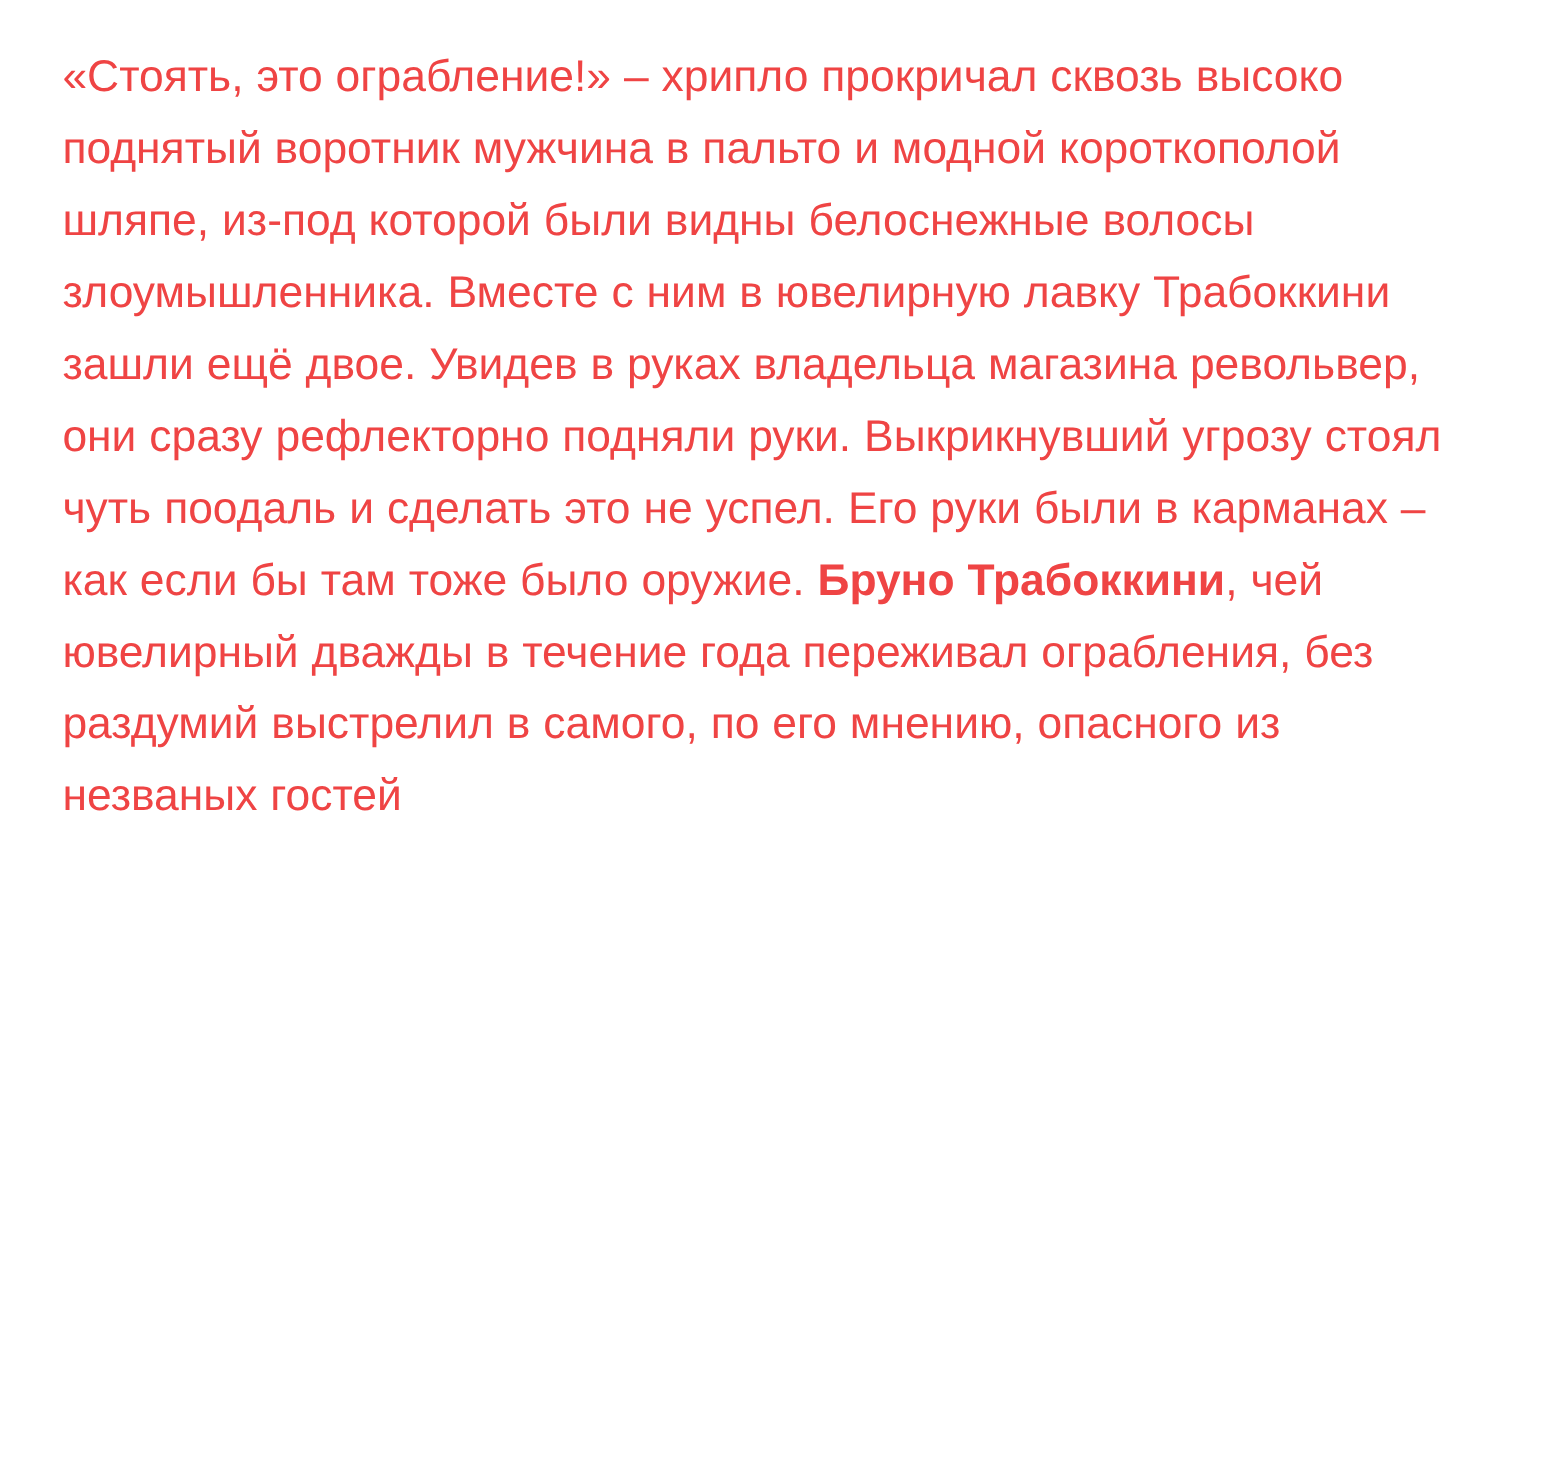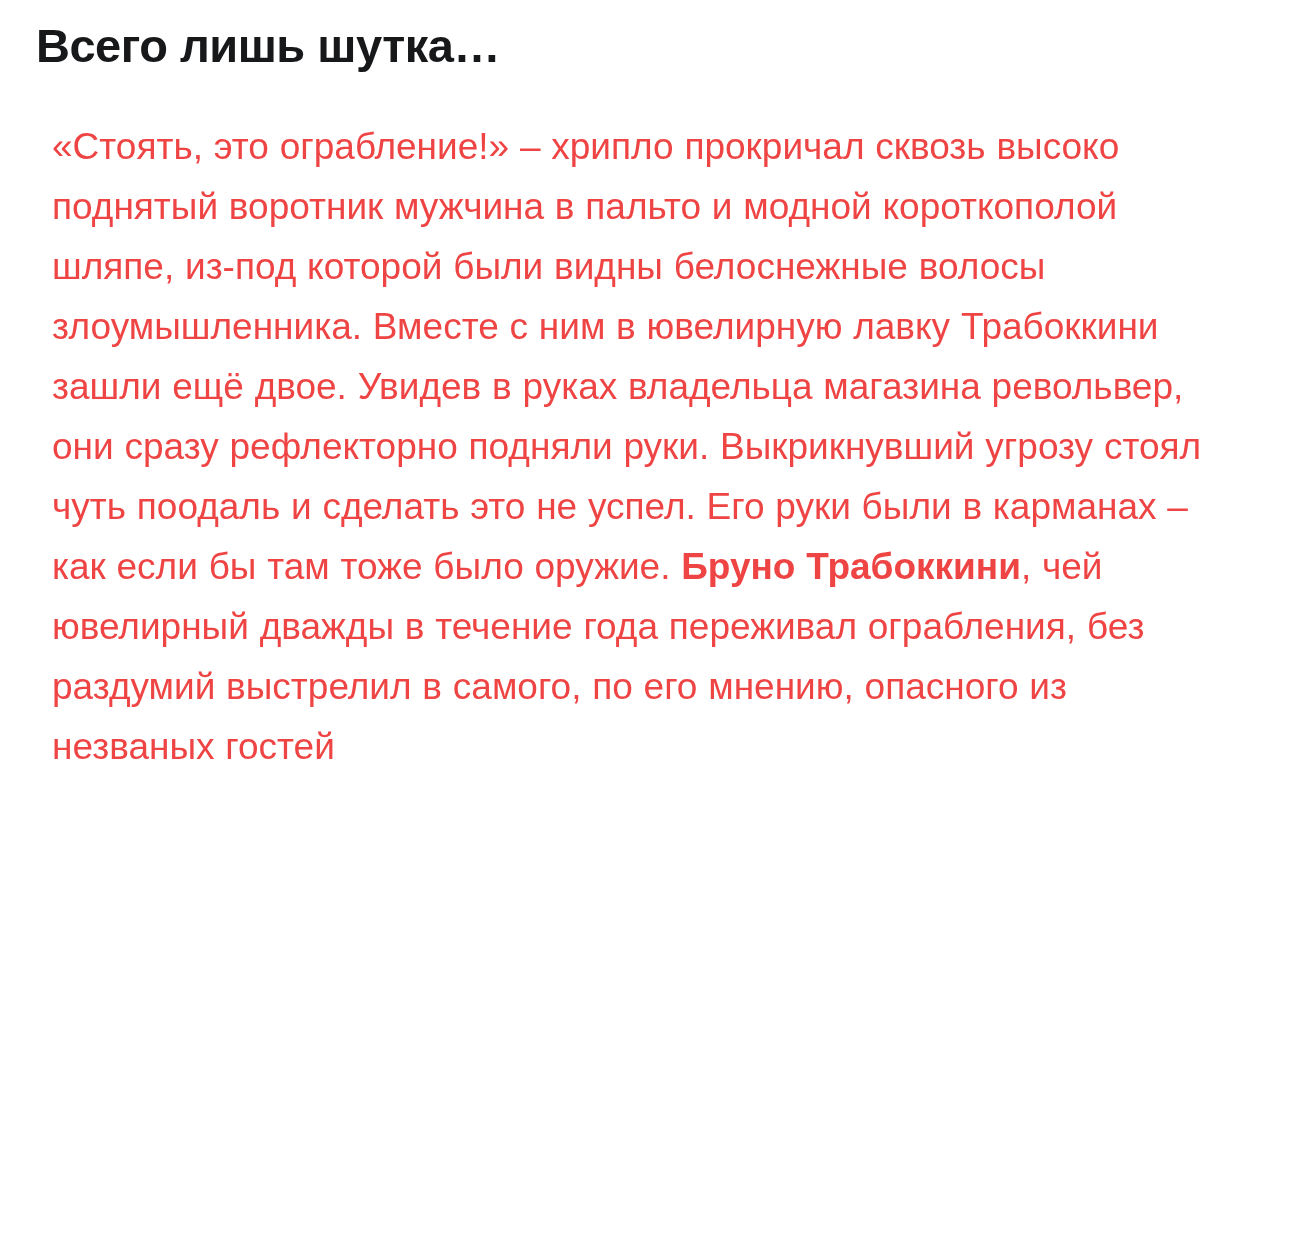--- a/index.html
+++ b/index.html
@@ -37,15 +37,14 @@
     word-spacing: 0.5px;
   }
   .article-body b {
     font-weight: 700;
   }
 </style>
 </head>
 <body>
 
 <div class="article">
-  <h1 class="article-title">Всего лишь шутка…</h1>
   <p class="article-body"><span>«Стоять, это ограбление!» – хрипло прокричал сквозь высоко поднятый воротник мужчина в пальто и модной короткополой шляпе, из-под которой были видны белоснежные волосы злоумышленника. Вместе с ним в ювелирную лавку Трабоккини зашли ещё двое. Увидев в руках владельца магазина револьвер, они сразу рефлекторно подняли руки. Выкрикнувший угрозу стоял чуть поодаль и сделать это не успел. Его руки были в карманах – как если бы там тоже было оружие. </span><b>Бруно Трабоккини</b><span>, чей ювелирный дважды в течение года переживал ограбления, без раздумий выстрелил в самого, по его мнению, опасного из незваных гостей</span></p>
 </div>
 
 </body></html>

